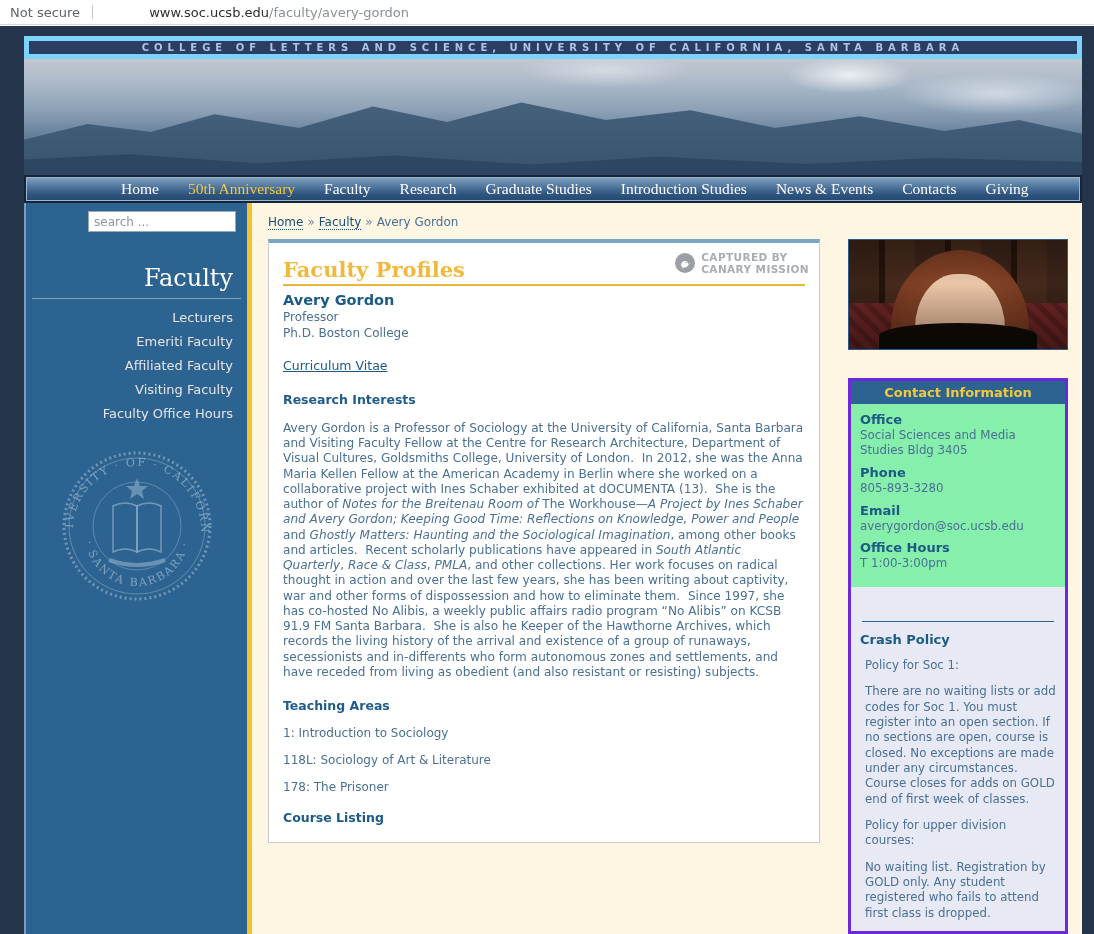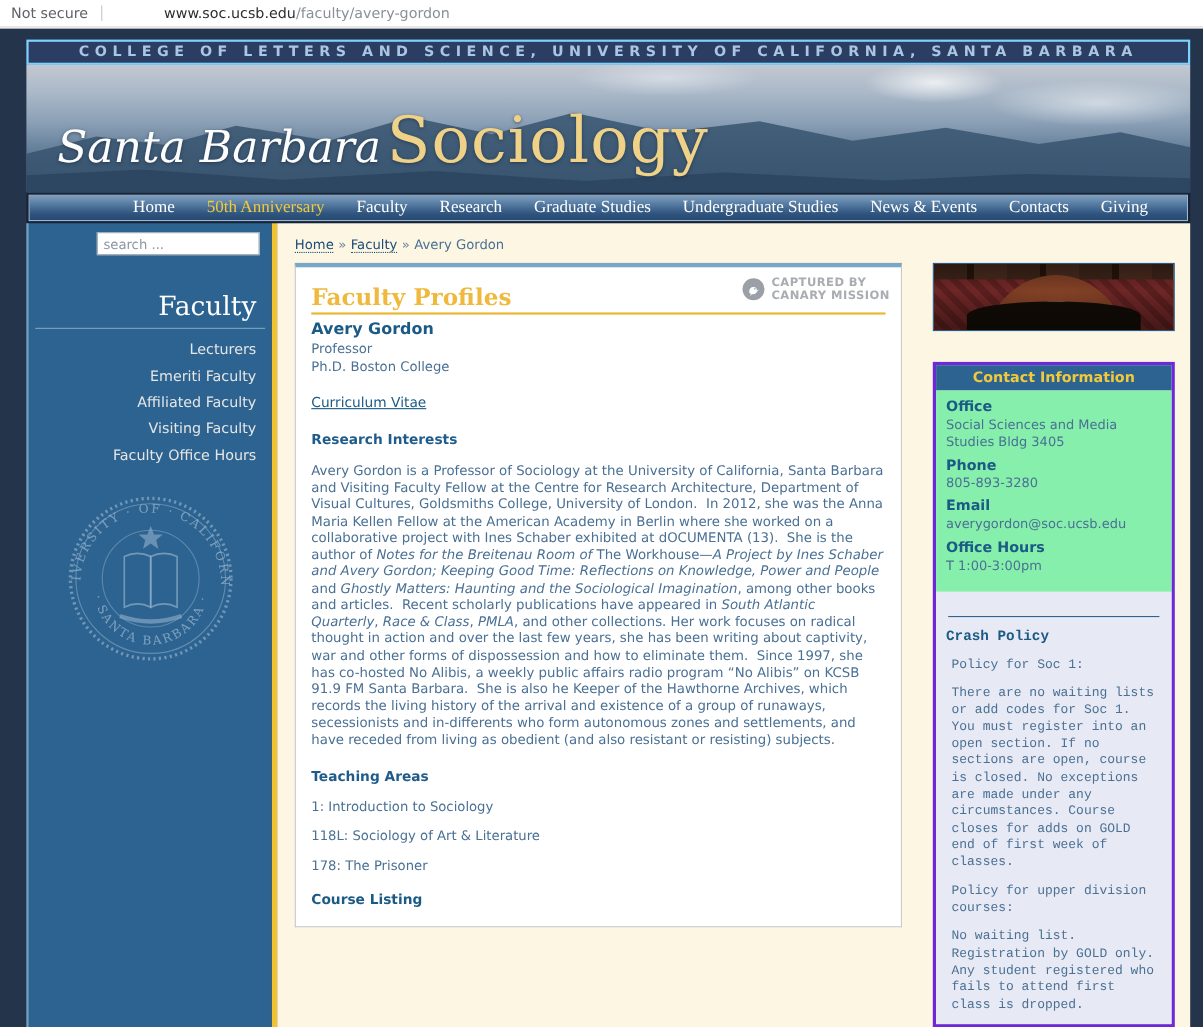--- a/index.html
+++ b/index.html
@@ -12,23 +12,23 @@
   .addr-sep { width:1px; height:14px; background:#c4c7ca; margin:0 12px; }
   .addr-host { color:#2b2e31;margin-left:44px; }
   .addr-path { color:#8a9096; }
 
   
   .site-frame { position:absolute; top:26px; left:0; right:0; bottom:0; background:#24344a; }
   .site { position:absolute; top:10px; left:24px; right:12px; bottom:0;
           display:flex; flex-direction:column; }
 
   
-  .college-bar { height:23px; background:#2c3d63; border:2px solid #7dd3fc;
+  .college-bar { height:23px; background:#2c3d63; border:5px solid #7dd3fc;
                  display:flex; align-items:center; justify-content:center;
-                 font-size:13px; font-weight:bold; letter-spacing:5px; color:#a9c6e2; }
+                 font-size:10px; font-weight:bold; letter-spacing:5px; color:#a9c6e2; }
 
   
   .banner { height:116px; position:relative; overflow:hidden;
             background:linear-gradient(180deg,#c3c8d1 0%,#aab8c8 22%,#8ba0b6 45%,#5a7692 72%,#3d5875 100%); }
   .banner .clouds { position:absolute; inset:0;
       background:
         radial-gradient(90px 26px at 78% 14%, rgba(255,255,255,.75), rgba(255,255,255,0) 70%),
         radial-gradient(140px 30px at 92% 30%, rgba(240,244,248,.6), rgba(255,255,255,0) 70%),
         radial-gradient(120px 24px at 55% 10%, rgba(235,240,246,.55), rgba(255,255,255,0) 70%); }
   .banner .ridge { position:absolute; left:0; right:0; top:18px; bottom:0; background:#37536f; opacity:.85;
@@ -119,21 +119,21 @@
            background:#120c06; border-radius:50% 50% 0 0; }
 
   
   .contact-panel { margin-top:28px; border:3px solid #6d28d9; display:flex; flex-direction:column; flex:1; }
   .contact-head { background:#2d6390; color:#f0c93c; font-weight:bold; font-size:13px;
                   text-align:center; padding:4px 0; }
   .contact-body { background:#86efac; padding:8px 9px 16px 9px; }
   .c-label { font-size:13px; font-weight:bold; color:#1b5a85; margin-top:7px; }
   .c-label:first-child { margin-top:0; }
   .c-value { font-size:11.8px; color:#4a7094; line-height:1.25; margin-top:1px; }
-  .crash-box { background:#e7e9f4; padding:8px 9px 10px 9px; flex:1;font-family:Liberation Mono, monospace; }
+  .crash-box { background:#e7e9f4; padding:20px 9px 10px 9px; flex:1; }
   .crash-rule { border:none; border-top:1px solid #33628e; margin:14px 2px 10px 2px; }
   .crash-h { font-size:13px; font-weight:bold; color:#1b5a85; }
   .crash-p { font-size:11.8px; color:#4a7094; line-height:1.3; margin-top:11px; padding-left:5px; }
 </style>
 </head>
 <body>
 
 <div class="addr-bar">
   <span>Not secure</span>
   <span class="addr-sep"></span>
@@ -145,34 +145,30 @@
  <div class="site">
 
   <div class="college-bar">
     <span>COLLEGE OF LETTERS AND SCIENCE, UNIVERSITY OF CALIFORNIA, SANTA BARBARA</span>
   </div>
 
   <div class="banner">
     <div class="clouds"></div>
     <div class="ridge"></div>
     <div class="foothill"></div>
-    <div class="banner-title">
-      <span class="prefix">Santa Barbara</span>
-      <span class="main">Sociology</span>
-    </div>
   </div>
 
   <div class="nav-wrap">
     <nav class="navbar">
       <a href="#">Home</a>
       <a href="#" class="active">50th Anniversary</a>
       <a href="#">Faculty</a>
       <a href="#">Research</a>
       <a href="#">Graduate Studies</a>
-      <a href="#">Undergraduate Studies</a>
+      <a href="#">Introduction Studies</a>
       <a href="#">News &amp; Events</a>
       <a href="#">Contacts</a>
       <a href="#">Giving</a>
     </nav>
   </div>
 
   <div class="content-row">
 
     <aside class="sidebar">
       <input class="search-input" type="text" placeholder="search ..." style="">

